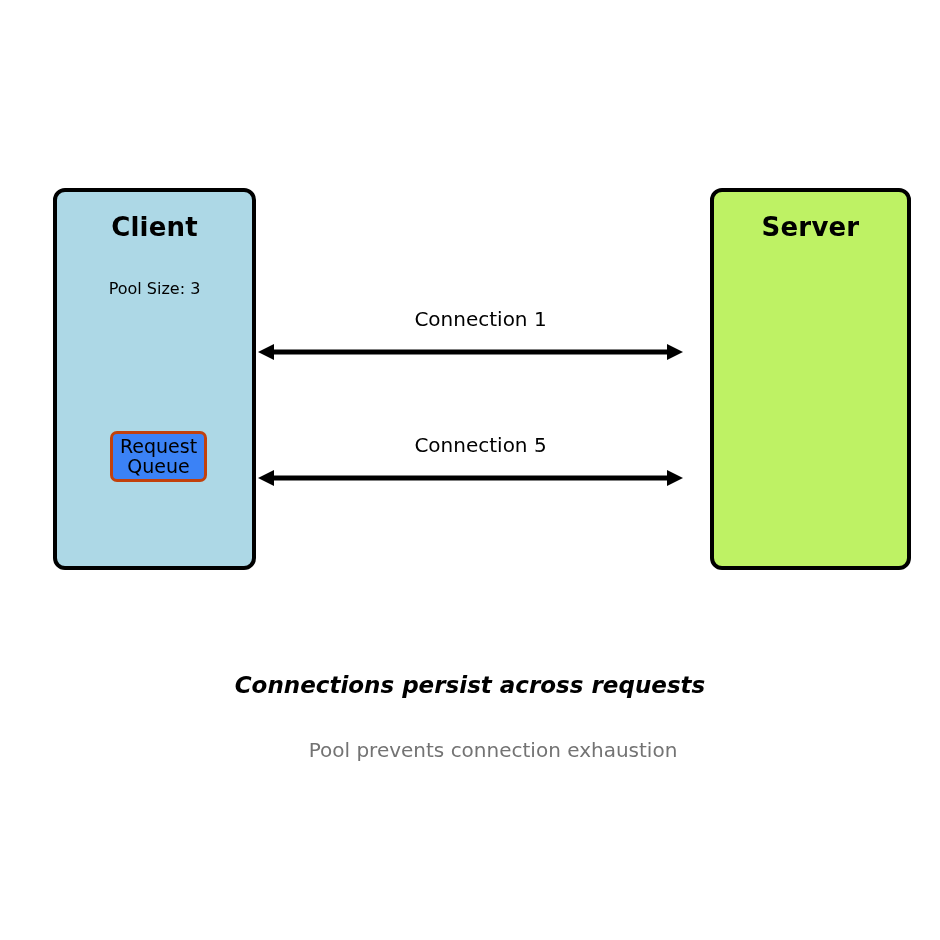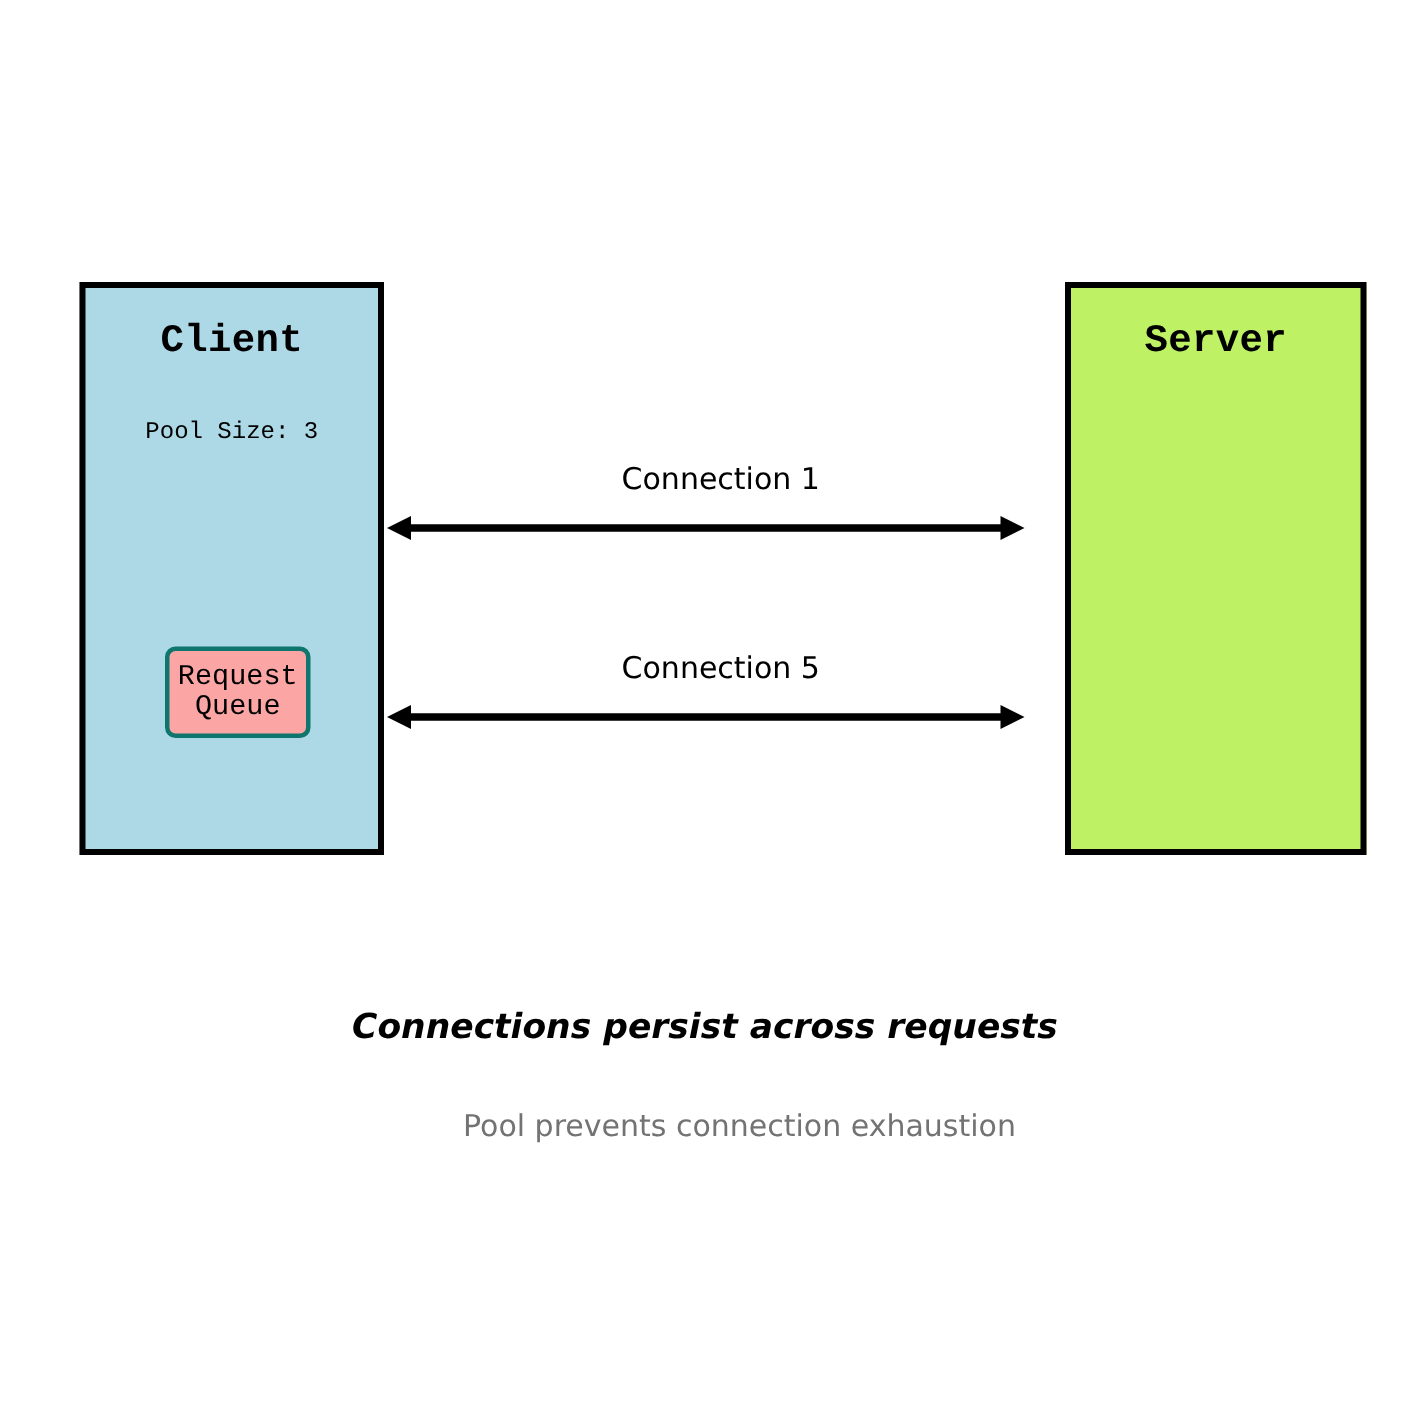--- a/index.html
+++ b/index.html
@@ -17,22 +17,21 @@
     height: 940px;
     background: #ffffff;
     overflow: hidden;
   }
 
   
   .node {
     position: absolute;
     box-sizing: border-box;
     border: 4px solid #000000;
-    border-radius: 0;
-    font-family: Liberation Mono, monospace;
+    border-radius: 12px;
   }
   #client-node {
     left: 53px;
     top: 188px;
     width: 203px;
     height: 382px;
     background: #ADD8E6;
   }
   #server-node {
     left: 710px;
@@ -63,24 +62,24 @@
     color: #000000;
   }
   #client-poolsize { top: 87px; }
 
   
   #request-queue {
     position: absolute;
     left: 53px;
     top: 239px;
     width: 97px;
-    height: 61px;
+    height: 51px;
     box-sizing: border-box;
-    background: #fca5a5;
-    border: 3px solid #0f766e;
+    background: #3b82f6;
+    border: 3px solid #c2410c;
     border-radius: 7px;
     display: flex;
     flex-direction: column;
     align-items: center;
     justify-content: center;
     line-height: 1.02;
   }
   #request-queue .rq-line {
     font-size: 19px;
     color: #000000;

